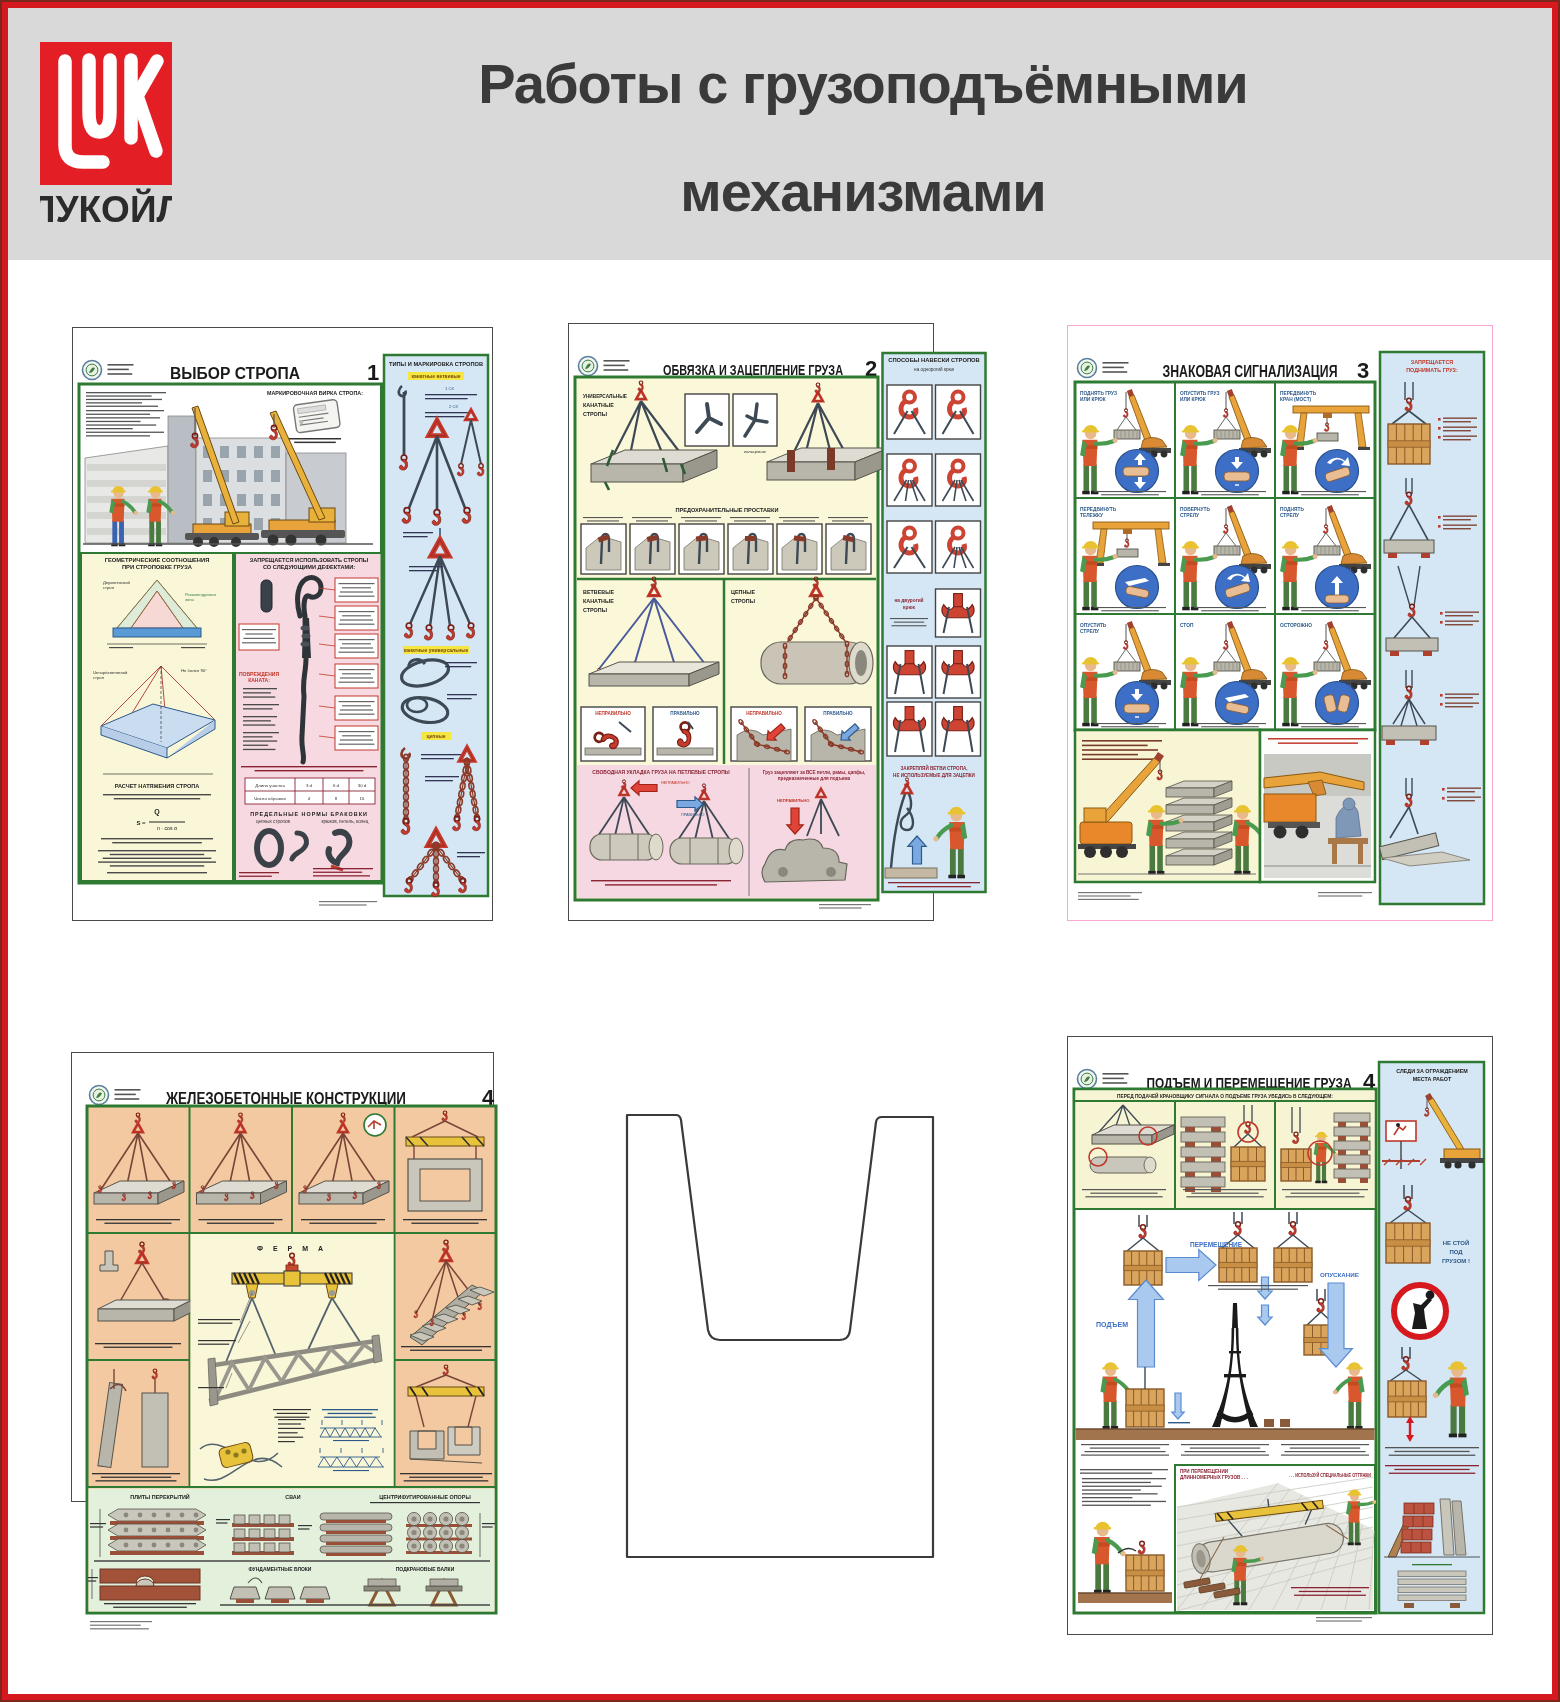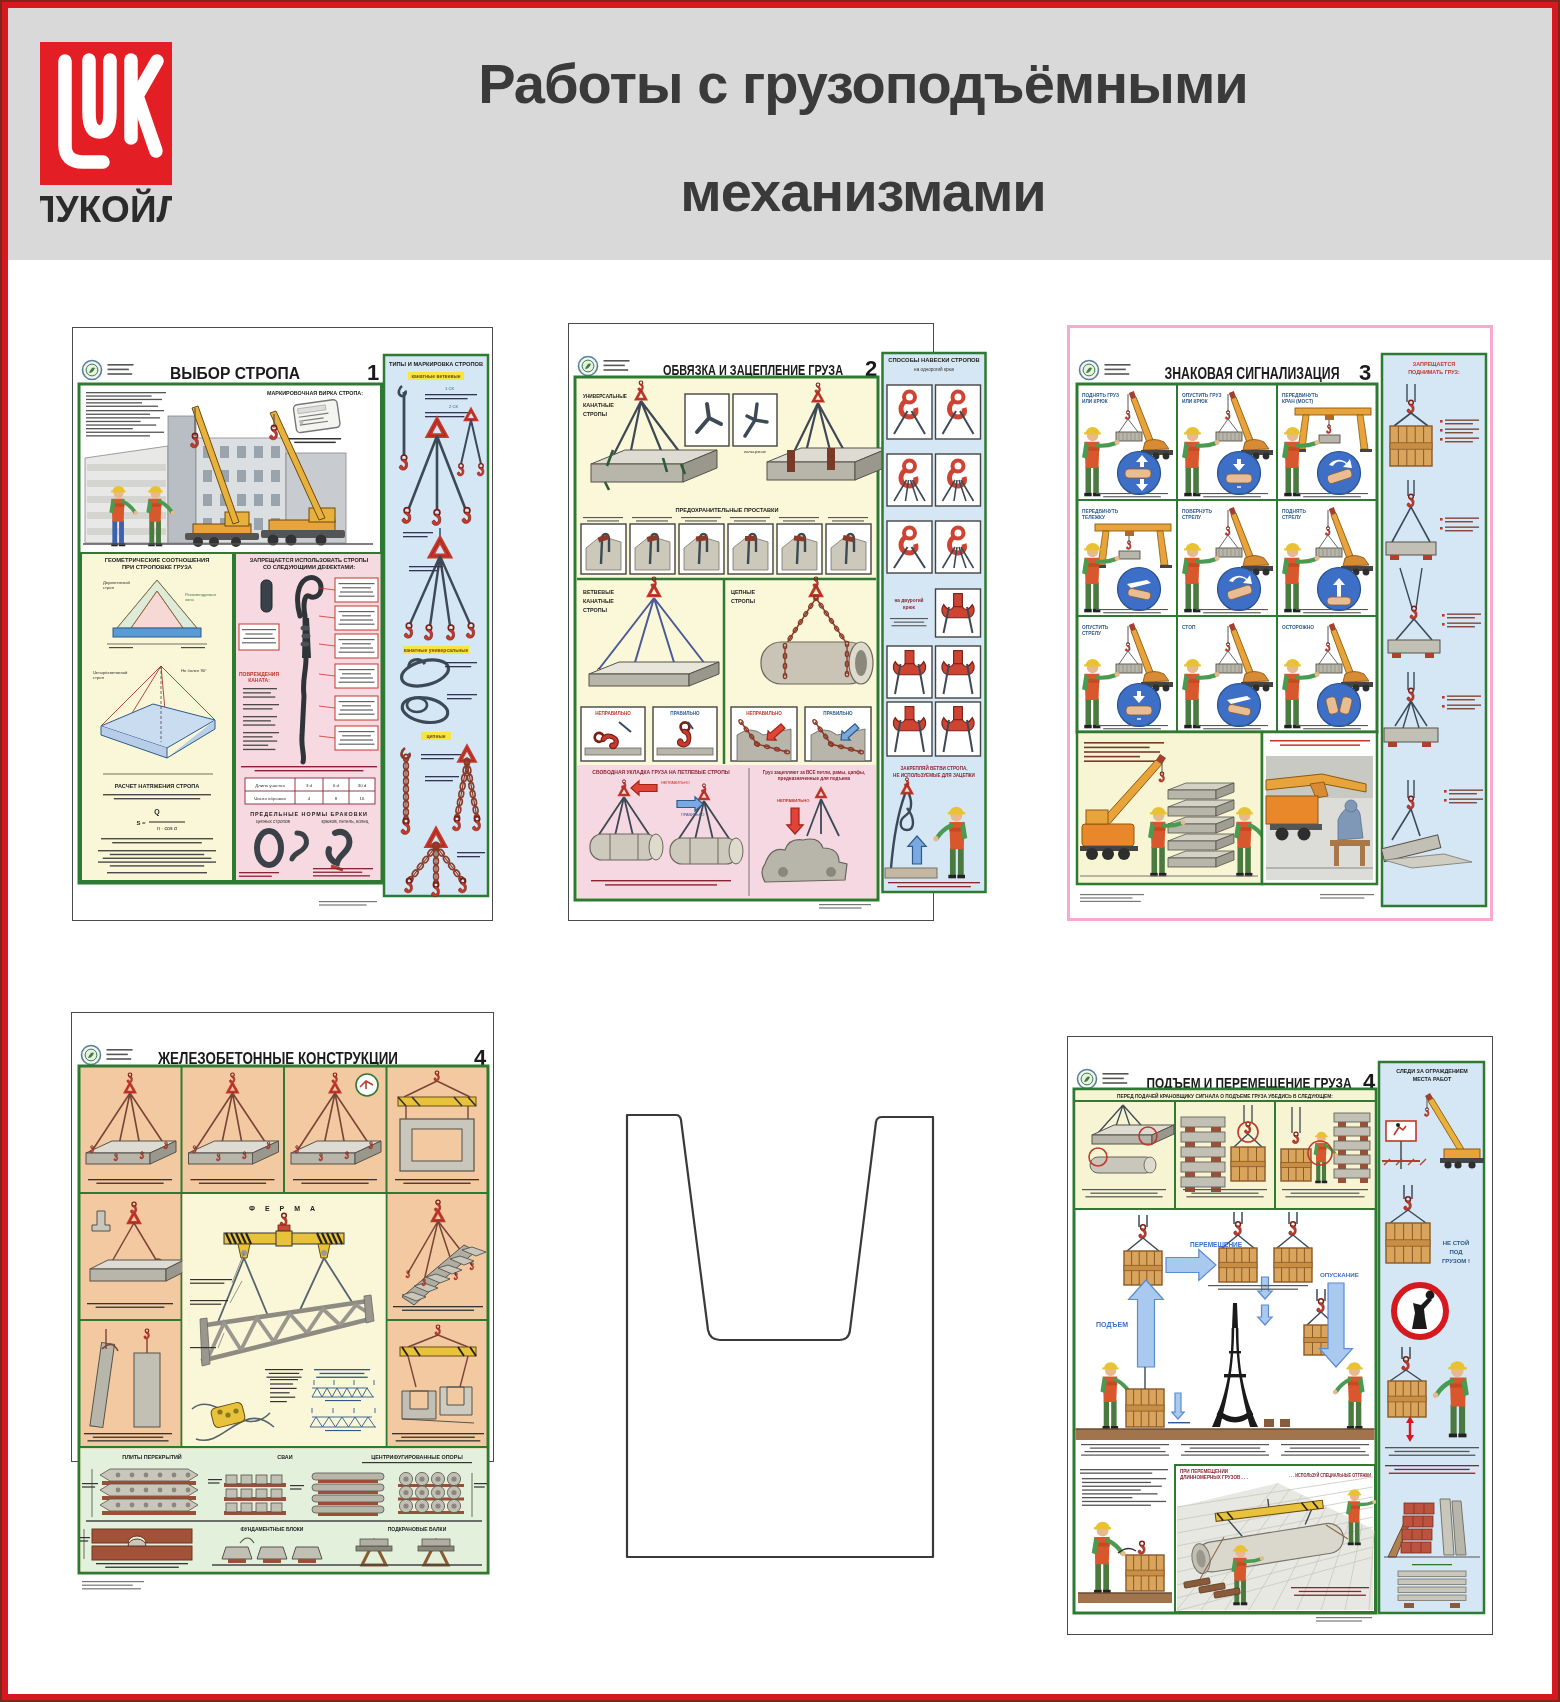--- a/index.html
+++ b/index.html
@@ -822,21 +822,21 @@
           <path d="M 3.5 -33 q 6 3 9 8" stroke="#4a9a50" stroke-width="2.7" fill="none" stroke-linecap="round"></path>
           <circle cx="13.2" cy="-24.6" r="1.6" fill="#e8b98c"></circle>
           <circle cx="0.4" cy="-39" r="3.7" fill="#e8b98c"></circle>
           <path d="M -4 -40.5 a 4.4 4 0 0 1 8.8 0 z" fill="#e8c230"></path>
           <rect x="-5.2" y="-41.2" width="11" height="1.5" rx="0.7" fill="#e8c230"></rect>
         </g>
       </g>
       <rect x="319.0" y="558.0" width="92.0" height="1.3" fill="#8a2433"></rect>
       <rect x="328.2" y="562.0" width="73.6" height="1.3" fill="#8a2433"></rect>
     </svg></div>
-<div style="position:absolute;left:1067px;top:325px;width:426px;height:596px;background:#fff;border:3px solid #f9a8d4;box-sizing:border-box;"><svg width="426" height="596" viewBox="0 0 426 596" font-family="Liberation Sans, sans-serif">
+<div style="position:absolute;left:1067px;top:325px;width:426px;height:596px;background:#fff;border:1px solid #f9a8d4;box-sizing:border-box;"><svg width="426" height="596" viewBox="0 0 426 596" font-family="Liberation Sans, sans-serif">
       <circle cx="19" cy="42" r="9.5" fill="#f2f7f2" stroke="#5a7f9f" stroke-width="1.6"></circle>
       <circle cx="19" cy="42" r="5.9" fill="#e8f0e0" stroke="#3f7d46" stroke-width="1"></circle>
       <path d="M 16 45 q 3 -7 6 -5 q -2 5 -6 5 z" fill="#3f7d46"></path>
       <rect x="34.5" y="36.0" width="26.0" height="1.6" fill="#555"></rect>
       <rect x="34.5" y="40.6" width="21.3" height="1.6" fill="#555"></rect>
       <rect x="34.5" y="45.2" width="24.7" height="1.6" fill="#555"></rect>
       <text x="182" y="51" font-size="16" font-weight="bold" fill="#1a1a1a" text-anchor="middle" font-family="Liberation Sans, sans-serif" textLength="175" lengthAdjust="spacingAndGlyphs">ЗНАКОВАЯ СИГНАЛИЗАЦИЯ</text>
       <text x="295" y="52" font-size="22" font-weight="bold" fill="#1a1a1a" text-anchor="middle" font-family="Liberation Sans, sans-serif">3</text>
       <rect x="7" y="56" width="300" height="348" fill="#fff" stroke="#2e7a33" stroke-width="3"></rect>
       <line x1="107" y1="56" x2="107" y2="404" stroke="#2e7a33" stroke-width="2"></line>
@@ -1393,21 +1393,21 @@
         </g>
         <path d="M 314 532 l 60 -6 l 28 8 l -60 6 z" fill="#d0cec2" stroke="#77746a" stroke-width="0.8"></path>
         <rect x="374" y="462" width="2.6" height="2.6" fill="#c0392b"></rect>
         <rect x="379.0" y="461.5" width="34.0" height="1.3" fill="#7a3a28"></rect>
         <rect x="379.0" y="465.1" width="27.9" height="1.3" fill="#7a3a28"></rect>
         <rect x="374" y="471" width="2.6" height="2.6" fill="#c0392b"></rect>
         <rect x="379.0" y="470.5" width="34.0" height="1.3" fill="#7a3a28"></rect>
         <rect x="379.0" y="474.1" width="27.9" height="1.3" fill="#7a3a28"></rect>
       </g>
     </svg></div>
-<div style="position:absolute;left:71px;top:1012px;width:423px;height:450px;background:#fff;border:1px solid #4a4a4a;box-sizing:border-box;"><svg width="423" height="598" viewBox="0 0 423 598" font-family="Liberation Sans, sans-serif">
+<div style="position:absolute;left:71px;top:1052px;width:423px;height:450px;background:#fff;border:1px solid #4a4a4a;box-sizing:border-box;padding-left:8px;"><svg width="423" height="598" viewBox="0 0 423 598" font-family="Liberation Sans, sans-serif">
       <circle cx="19" cy="42" r="9.5" fill="#f2f7f2" stroke="#5a7f9f" stroke-width="1.6"></circle>
       <circle cx="19" cy="42" r="5.9" fill="#e8f0e0" stroke="#3f7d46" stroke-width="1"></circle>
       <path d="M 16 45 q 3 -7 6 -5 q -2 5 -6 5 z" fill="#3f7d46"></path>
       <rect x="34.5" y="36.0" width="26.0" height="1.6" fill="#555"></rect>
       <rect x="34.5" y="40.6" width="21.3" height="1.6" fill="#555"></rect>
       <rect x="34.5" y="45.2" width="24.7" height="1.6" fill="#555"></rect>
       <text x="206" y="51" font-size="16" font-weight="bold" fill="#1a1a1a" text-anchor="middle" font-family="Liberation Sans, sans-serif" textLength="240" lengthAdjust="spacingAndGlyphs">ЖЕЛЕЗОБЕТОННЫЕ КОНСТРУКЦИИ</text>
       <text x="408" y="52" font-size="22" font-weight="bold" fill="#1a1a1a" text-anchor="middle" font-family="Liberation Sans, sans-serif">4</text>
       <rect x="7" y="53" width="409" height="507" fill="#f2c9a0" stroke="#2e7a33" stroke-width="3"></rect>
       <line x1="7" y1="180" x2="416" y2="180" stroke="#2e7a33" stroke-width="2"></line>

